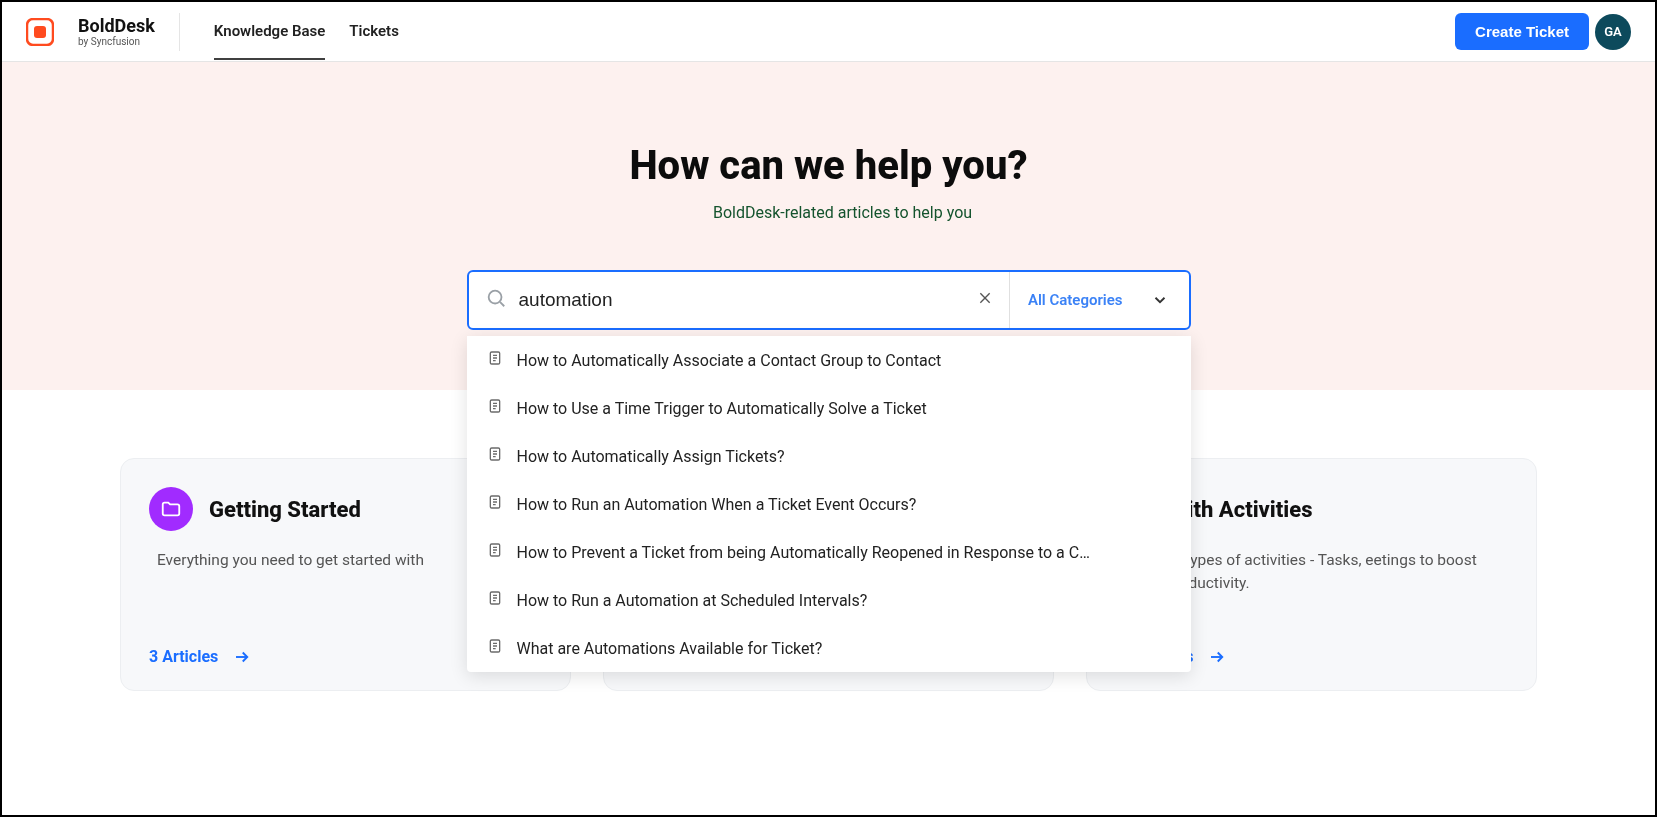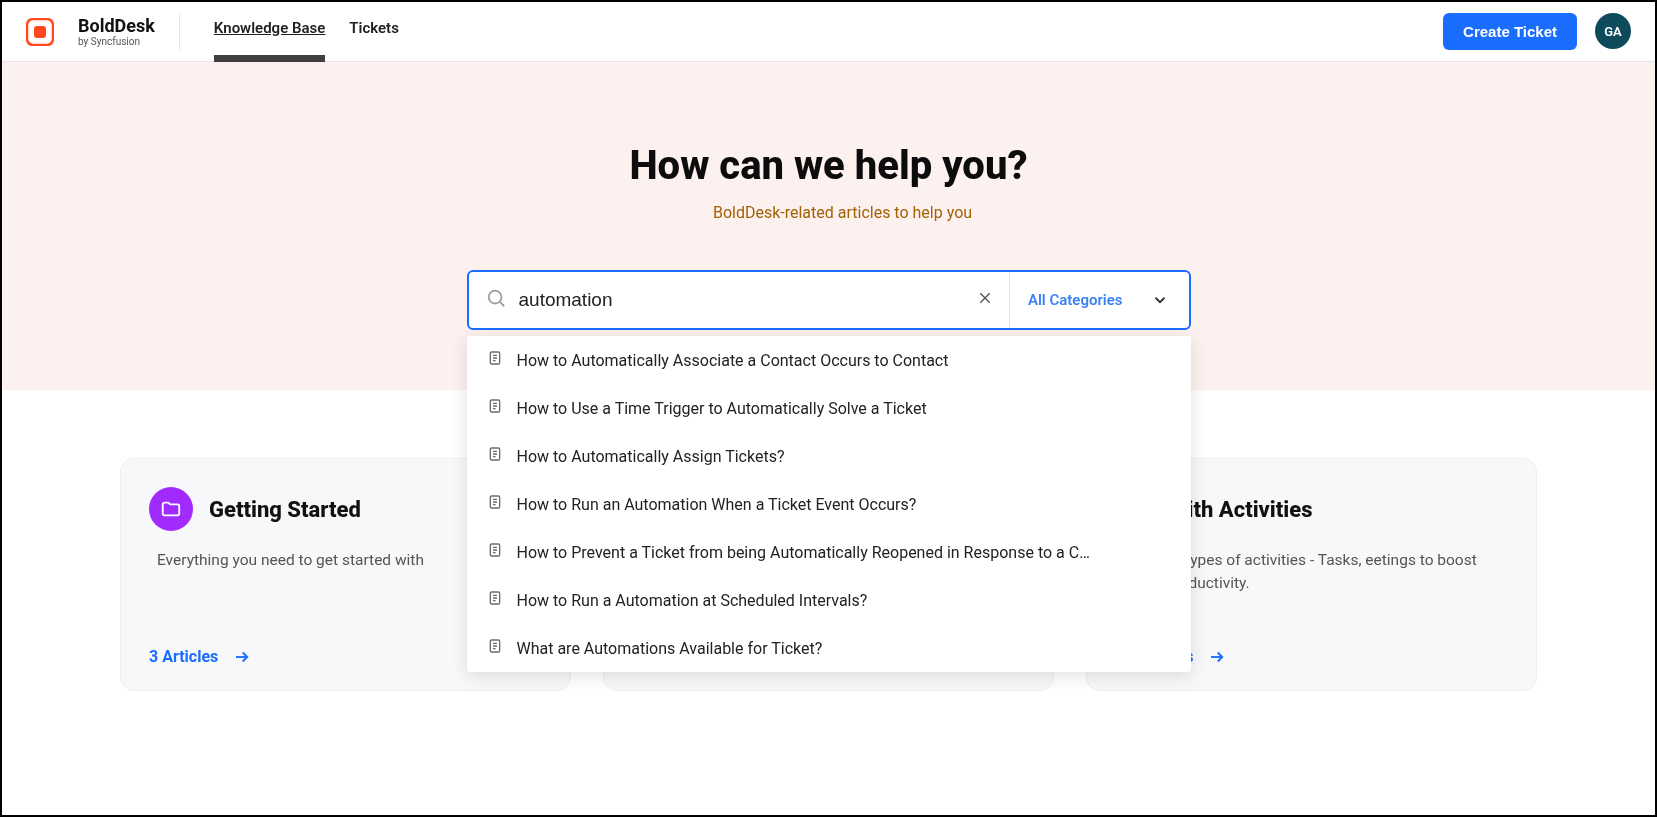--- a/index.html
+++ b/index.html
@@ -26,40 +26,40 @@
   .logo { display: flex; align-items: center; gap: 24px; padding-right: 24px; border-right: 1px solid #e5e5e5; height: 38px;}
   .logo-mark {
     width: 28px; height: 28px; border-radius: 6px;
     display:flex;align-items:center;justify-content:center;
   }
   .logo-text { display:flex; flex-direction:column; line-height:1; }
   .logo-main { font-weight: 700; font-size: 18px; color:#111; }
   .logo-sub { font-size: 10px; color:#555; margin-top:2px; }
   .nav { display:flex; gap: 24px; padding-left: 6px;}
   .nav-item { font-size: 15px; font-weight:600; color:#222; padding: 18px 0; cursor:pointer; }
-  .nav-item.active { border-bottom: 8px solid #404040; text-decoration: underline; }
-  .header-right { display:flex; gap:18px; }
+  .nav-item.active { border-bottom: 2px solid #404040; }
+  .header-right { display:flex; align-items:center; gap:6px; }
   .create-btn {
     background:#1a6dff; color:#fff; font-weight:700; font-size:15px;
     padding:10px 20px; border-radius:6px; border:none; cursor:pointer;
   }
   .avatar {
     width:36px; height:36px; border-radius:50%; background:#0d4a5c;
     color:#fff; font-weight:600; font-size:13px;
     display:flex; align-items:center; justify-content:center;
   }
   
   .hero {
     background: #fdf1ef;
     padding: 80px 0 60px;
     text-align:center;
     position: relative;
   }
   .hero h1 { font-size: 40px; font-weight:800; color:#0c0c0c; }
-  .hero p { font-size:16px; color:#a16207; margin-top:14px;margin-left:28px; }
+  .hero p { font-size:16px; color:#14532d; margin-top:14px;margin-left:28px; }
   .search-wrap {
     width: 724px; margin: 48px auto 0;
     position: relative;
   }
   .search-box {
     display:flex; align-items:center;
     border: 2px solid #1a6dff; border-radius:6px;
     background:#fff; height:60px;
   }
   .search-icon { margin:0 12px 0 16px; color:#9aa0a6; }
@@ -174,21 +174,21 @@
     </div>
 
     <div class="results">
       <div class="result-item">
         <span class="doc-icon"><svg width="16" height="16" viewBox="0 0 24 24" fill="none" stroke="currentColor" stroke-width="2">
               <rect x="5" y="3" width="14" height="18" rx="2"></rect>
               <line x1="9" y1="8" x2="15" y2="8"></line>
               <line x1="9" y1="12" x2="15" y2="12"></line>
               <line x1="9" y1="16" x2="13" y2="16"></line>
             </svg></span>
-        <span>How to Automatically Associate a Contact Occurs to Contact</span>
+        <span>How to Automatically Associate a Contact Group to Contact</span>
       </div>
       <div class="result-item">
         <span class="doc-icon"><svg width="16" height="16" viewBox="0 0 24 24" fill="none" stroke="currentColor" stroke-width="2">
               <rect x="5" y="3" width="14" height="18" rx="2"></rect>
               <line x1="9" y1="8" x2="15" y2="8"></line>
               <line x1="9" y1="12" x2="15" y2="12"></line>
               <line x1="9" y1="16" x2="13" y2="16"></line>
             </svg></span>
         <span>How to Use a Time Trigger to Automatically Solve a Ticket</span>
       </div>

